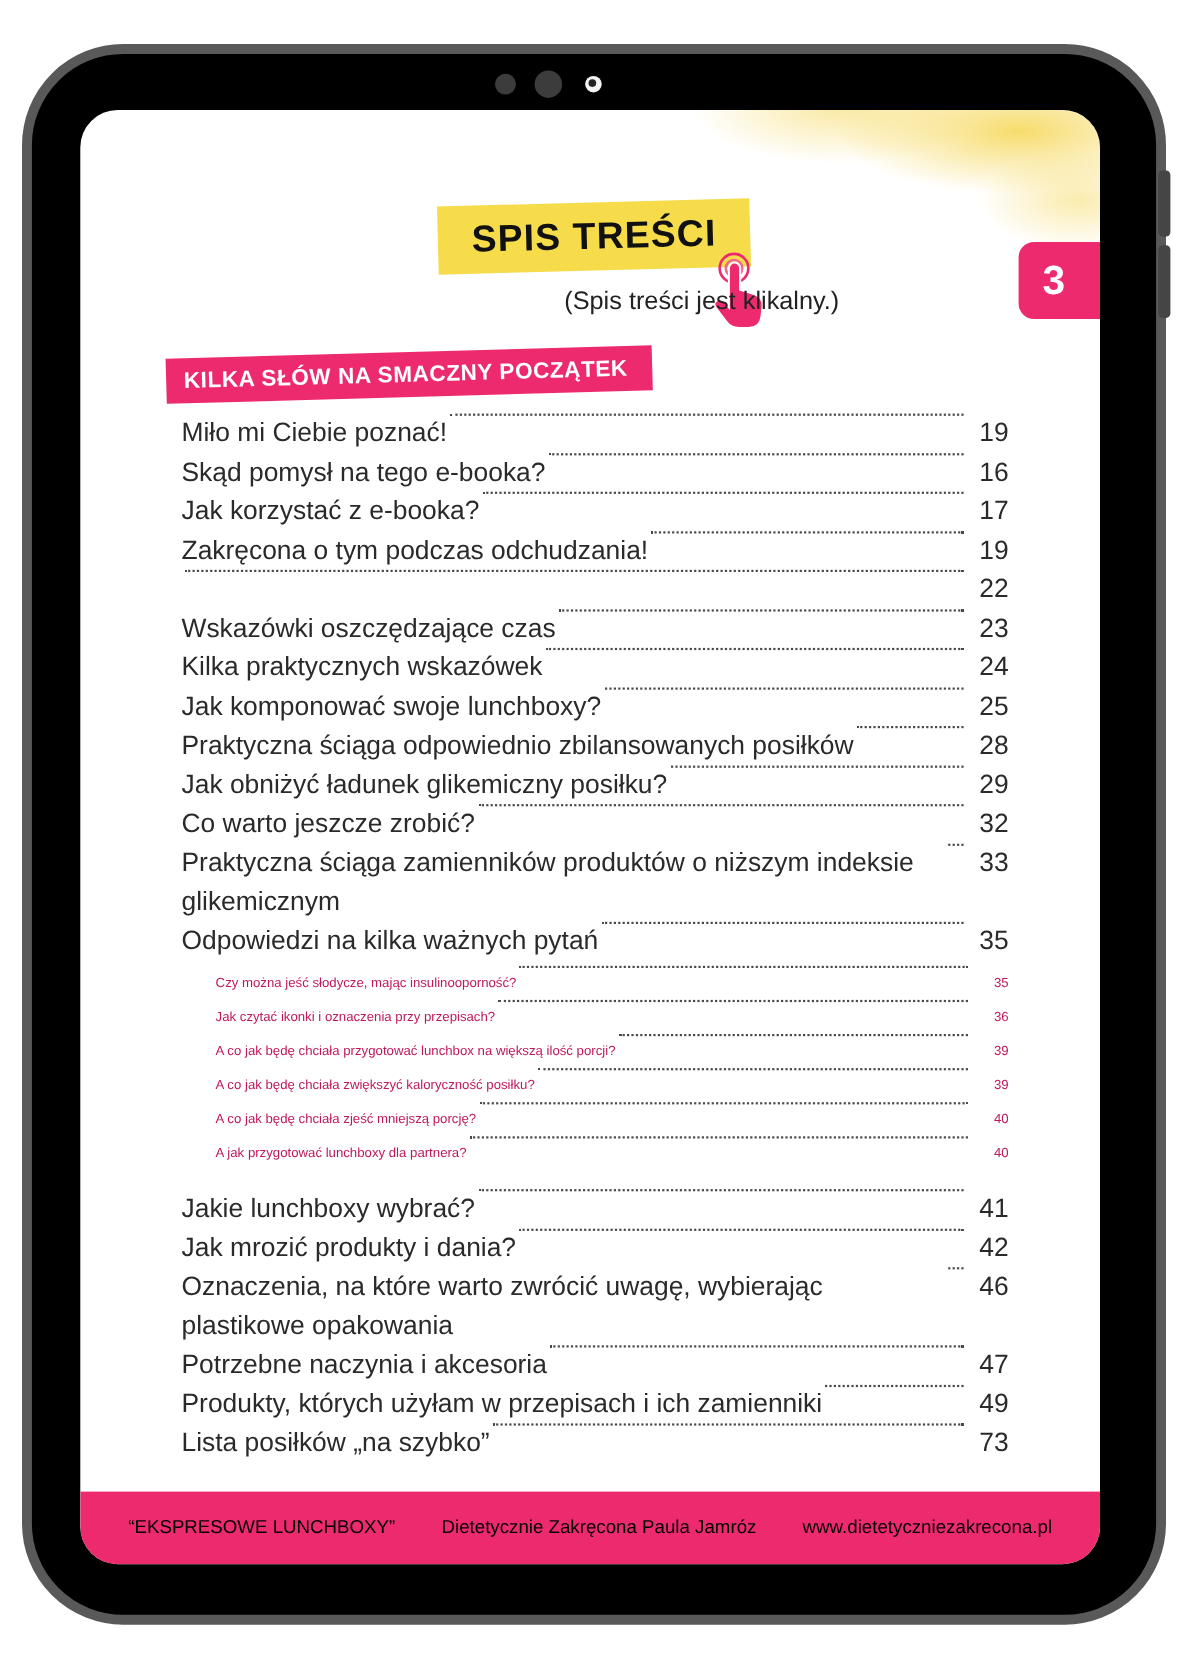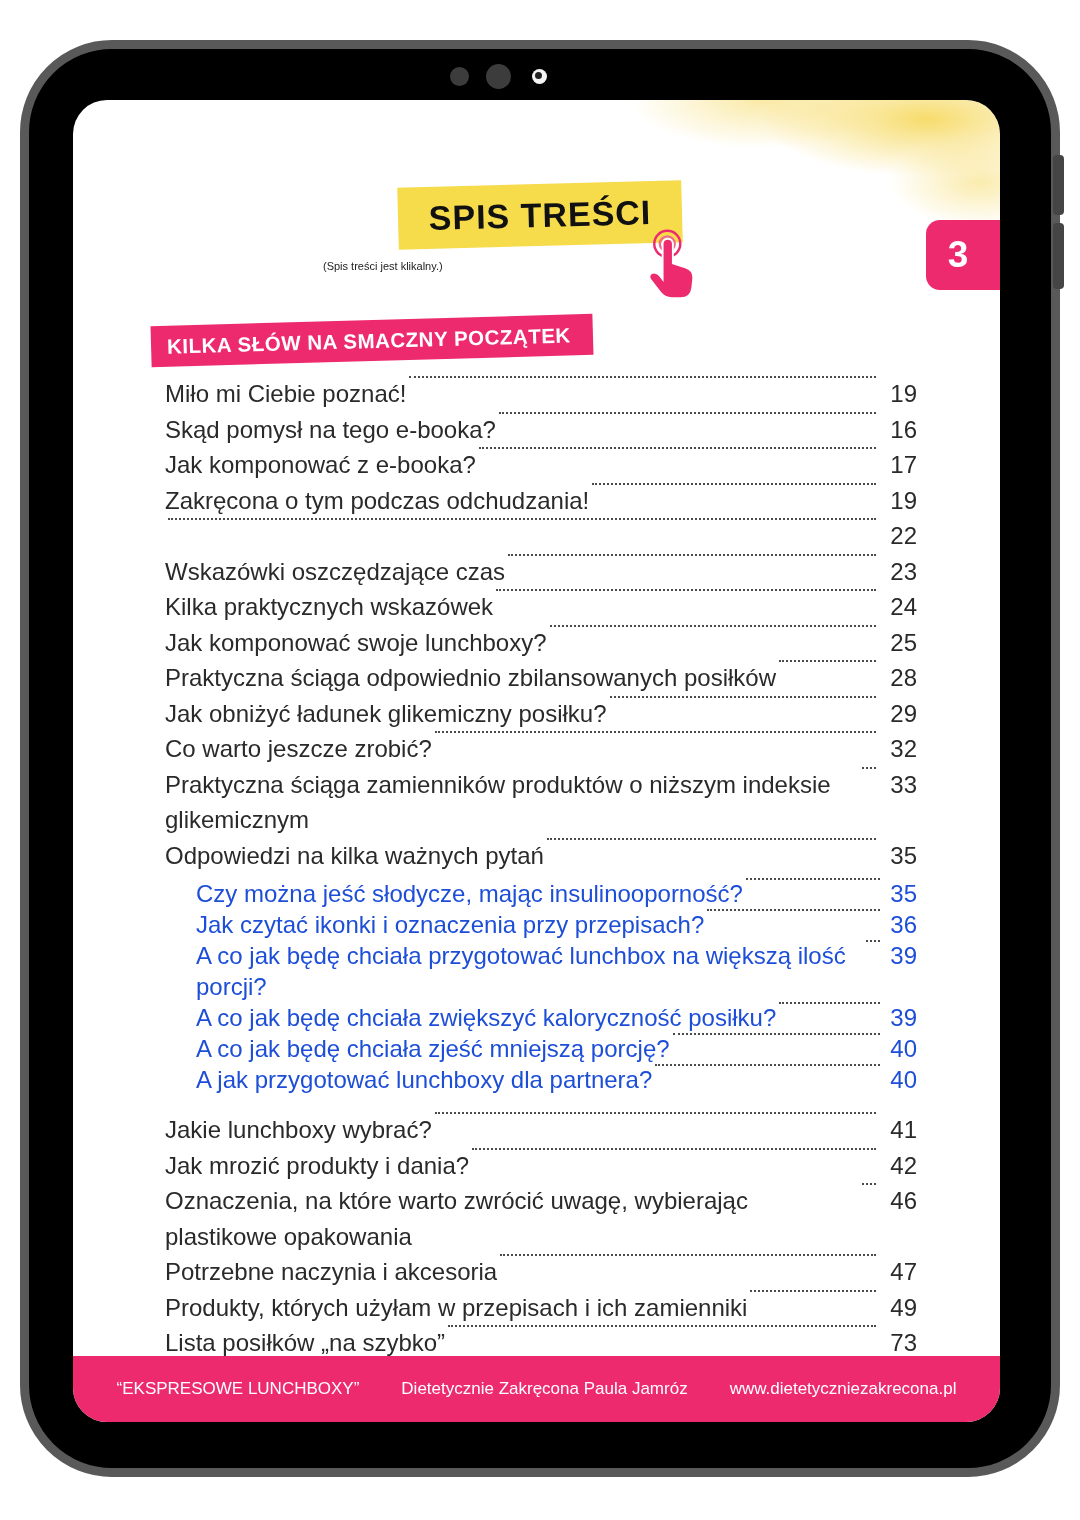--- a/index.html
+++ b/index.html
@@ -38,47 +38,47 @@
 
   .page-badge{position:absolute;top:120px;right:-18px;width:92px;height:70px;
     background:var(--pink);border-radius:14px;color:#fff;font-size:37px;font-weight:bold;
     display:flex;align-items:center;justify-content:center;padding-right:28px;}
 
   
   .title-box{position:absolute;left:325px;top:84px;width:284px;height:62px;
     background:var(--yellow);transform:rotate(-1.5deg);
     display:flex;align-items:center;justify-content:center;}
   .title-box h1{font-size:34px;font-weight:800;letter-spacing:1px;color:#111;}
-  .caption{position:absolute;left:250px;top:160px;width:440px;text-align:left;
-    font-size:11px;color:#222;}
+  .caption{position:absolute;left:250px;top:160px;width:440px;text-align:right;
+    font-size:23px;color:#222;}
   .hand{position:absolute;left:570px;top:128px;width:56px;height:80px;}
 
   
   .section-header{position:absolute;left:78px;top:220px;min-width:404px;height:41px;
     background:var(--pink);transform:rotate(-1.6deg);color:#fff;font-weight:bold;
     font-size:20.5px;letter-spacing:.5px;display:flex;align-items:center;
     padding:0 22px 0 16px;}
 
   
   .toc{position:absolute;left:92px;top:276px;width:752px;}
   .row{display:flex;align-items:flex-start;cursor:pointer;}
   .row.main{font-size:24px;line-height:35.5px;color:#2a2a2a;}
-  .row.sub{font-size:24px;line-height:31px;padding-left:31px;color:#1d4ed8;}
+  .row.sub{font-size:12px;line-height:31px;padding-left:31px;color:#be185d;}
   .row .leader{flex:1 1 auto;min-width:14px;border-bottom:2px dotted #4a4a4a;
     margin:0 3px 8px 3px;}
   .row.sub .leader{margin-bottom:7px;}
   .row .pg{min-width:38px;text-align:right;}
   .row.sub .pg{min-width:34px;}
   .row.sub.first{margin-top:5px;}
   .row.main.after-sub{margin-top:17px;}
 
   
   .footer{position:absolute;left:0;right:0;bottom:0;height:66px;background:var(--pink);
     display:flex;align-items:center;justify-content:center;gap:42px;
-    color:#ffffff;font-size:17px;}
+    color:#000000;font-size:17px;}
 </style>
 </head>
 <body>
 
 <div class="stage">
   <div class="tablet">
     <span class="cam small"></span>
     <span class="cam large"></span>
     <span class="cam lens"></span>
     <span class="side-btn top"></span>
@@ -114,21 +114,21 @@
     <span class="lbl">Miło mi Ciebie poznać!</span>
     <span class="leader"></span>
     <span class="pg">19</span>
   </div>
           <div class="row main">
     <span class="lbl">Skąd pomysł na tego e-booka?</span>
     <span class="leader"></span>
     <span class="pg">16</span>
   </div>
           <div class="row main">
-    <span class="lbl">Jak komponować z e-booka?</span>
+    <span class="lbl">Jak korzystać z e-booka?</span>
     <span class="leader"></span>
     <span class="pg">17</span>
   </div>
           <div class="row main">
     <span class="lbl">Zakręcona o tym podczas odchudzania!</span>
     <span class="leader"></span>
     <span class="pg">19</span>
   </div>
           <div class="row main">
     <span class="leader"></span>

